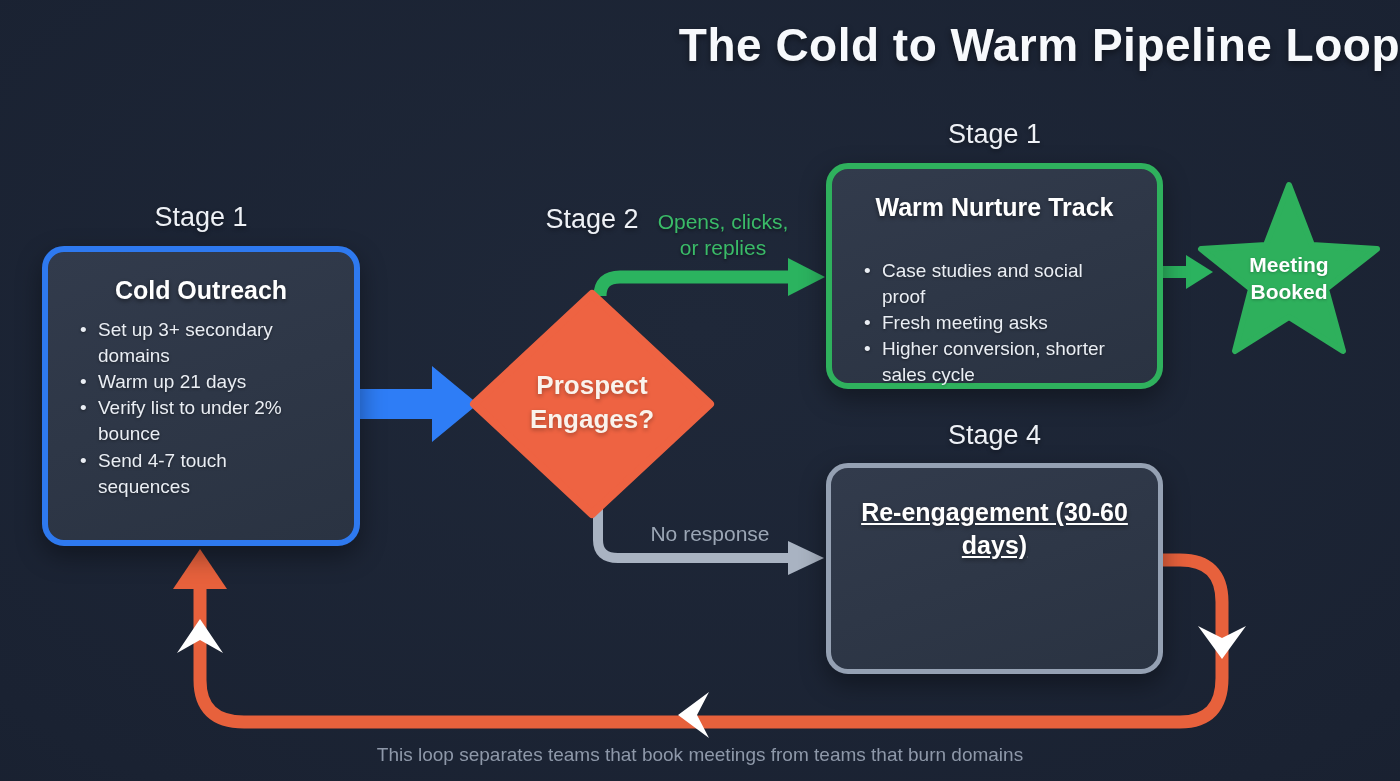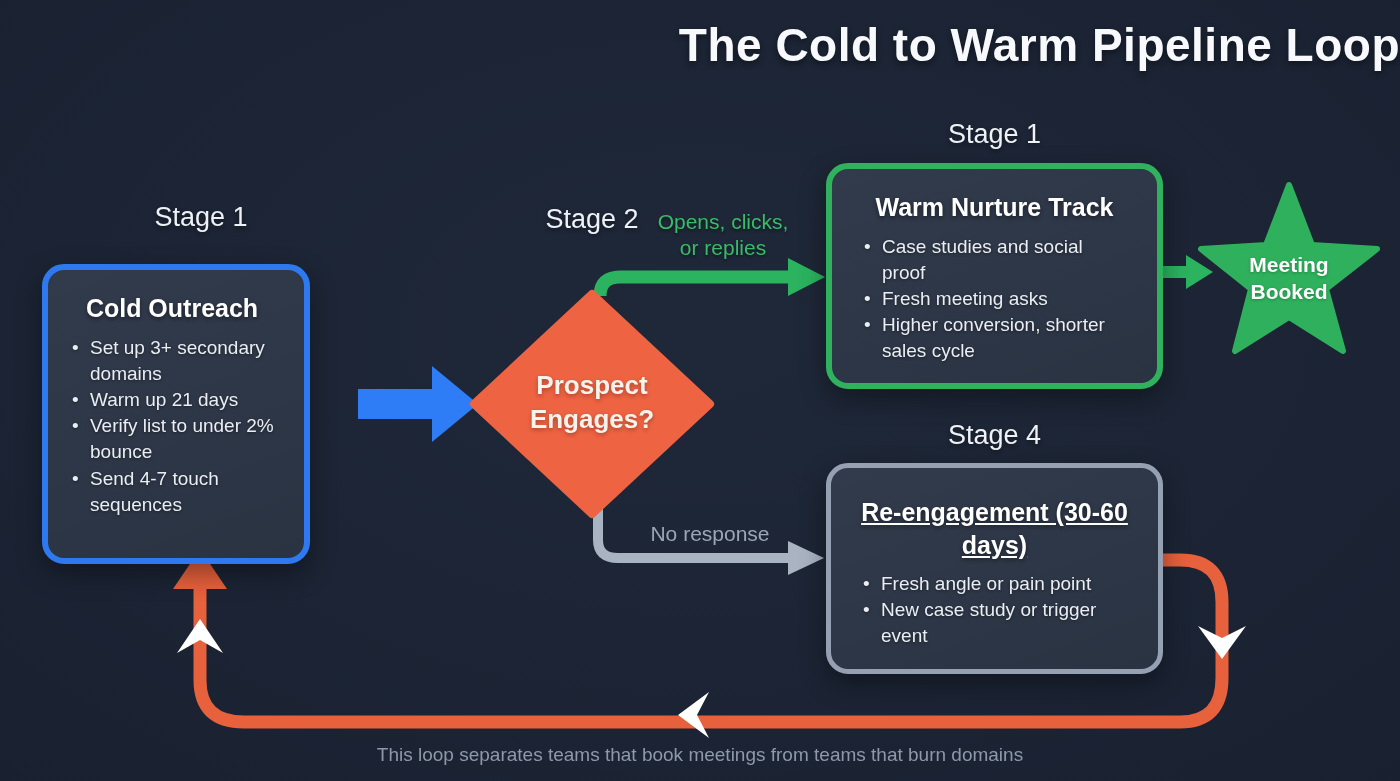--- a/index.html
+++ b/index.html
@@ -31,22 +31,22 @@
     text-shadow: 0 2px 4px rgba(0,0,0,.4);
   }
 
   .card {
     border-radius: 22px;
     background: linear-gradient(160deg, #323b4c 0%, #2a3342 100%);
     box-shadow: 0 10px 26px rgba(0,0,0,.38);
     padding: 22px 16px 14px 16px;
     display: flex; flex-direction: column;
   }
-  .card-stage1 { left: 42px; top: 264px; width: 268px; height: 300px; border: 6px solid #2e79ef; padding-left: 8px; }
-  .card-stage3 { left: 826px; top: 163px; width: 337px; height: 226px; border: 6px solid #2fb15d; }
+  .card-stage1 { left: 42px; top: 246px; width: 318px; height: 300px; border: 6px solid #2e79ef; }
+  .card-stage3 { left: 826px; top: 163px; width: 337px; height: 226px; border: 6px solid #2fb15d; gap: 24px; }
   .card-stage4 { left: 826px; top: 463px; width: 337px; height: 211px; border: 5px solid #95a1b3; }
 
   .card-heading {
     text-align: center;
     font-size: 25px; font-weight: 700; color: #ffffff;
     line-height: 1.3;
     margin-bottom: 10px;
     text-shadow: 0 2px 4px rgba(0,0,0,.45);
   }
   .card-stage4 .card-heading { margin-top: 6px; }
@@ -154,23 +154,19 @@
     <ul class="bullets">
         <li>Case studies and social proof</li>
         <li>Fresh meeting asks</li>
         <li>Higher conversion, shorter sales cycle</li>
       </ul>
   </div>
 
   <div class="abs stage-label" style="left:826px; top:420px; width:337px;">Stage 4</div>
   <div class="abs card card-stage4">
     <div class="card-heading" style="max-width:300px; margin-left:auto; margin-right:auto;text-decoration:underline;">Re-engagement (30-60 days)</div>
-    <ul class="bullets">
-        <li>Fresh angle or pain point</li>
-        <li>New case study or trigger event</li>
-      </ul>
   </div>
 
   <div class="abs star-label">Meeting Booked</div>
 
   <div class="abs footer-note">This loop separates teams that book meetings from teams that burn domains</div>
 
 </div>
 
 </body></html>

